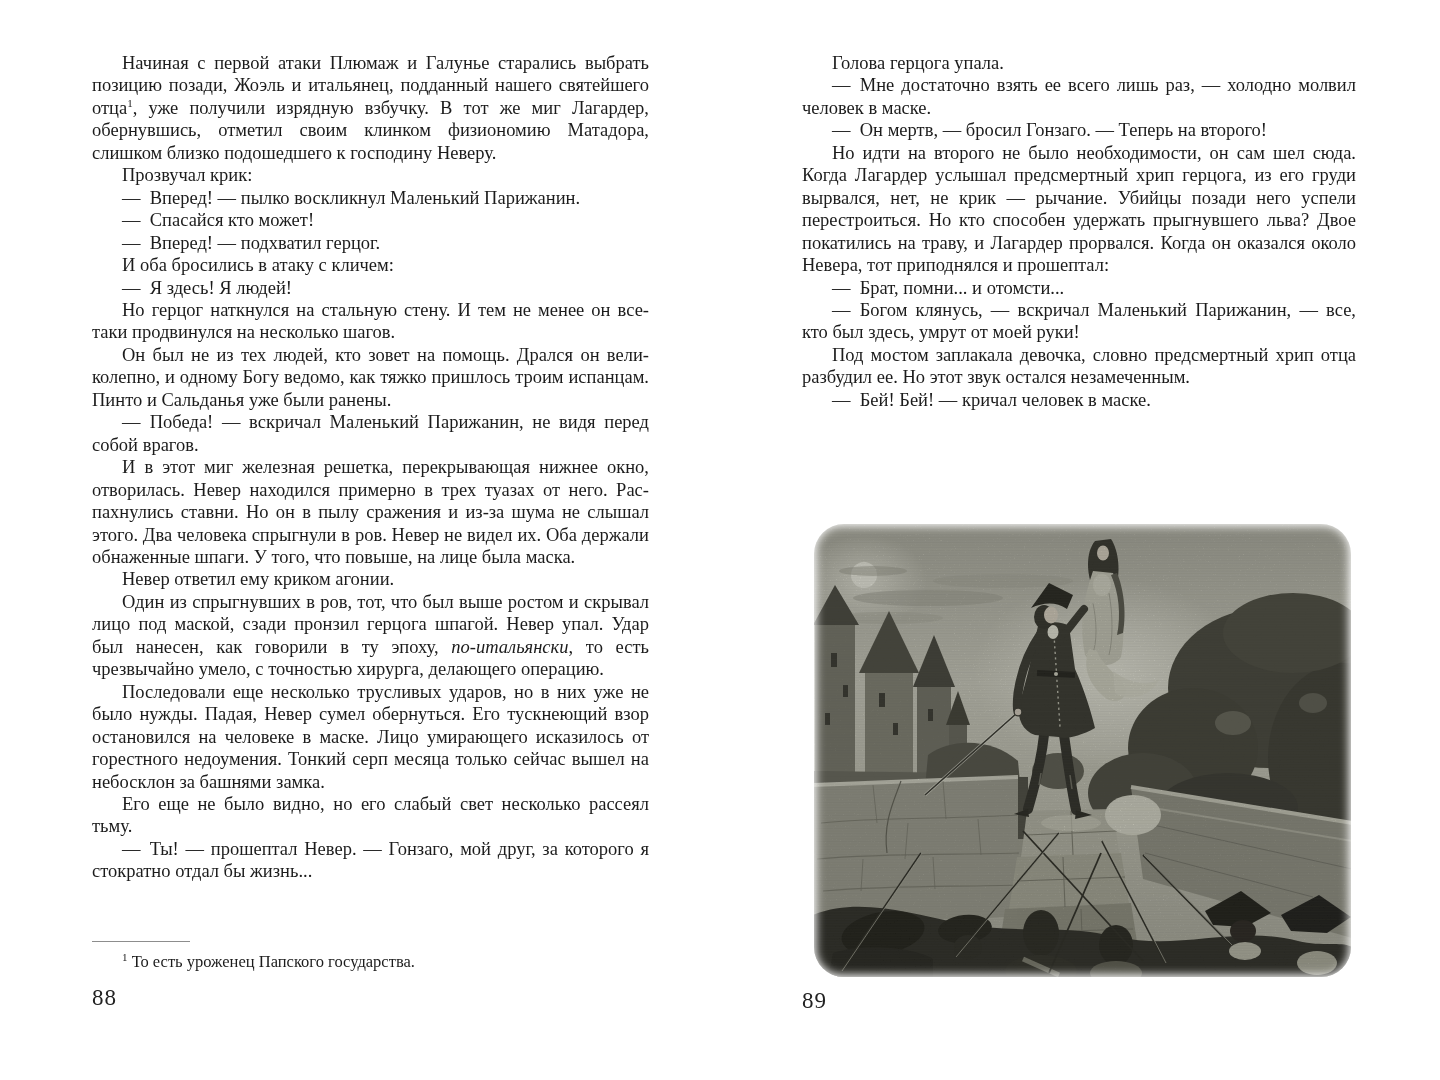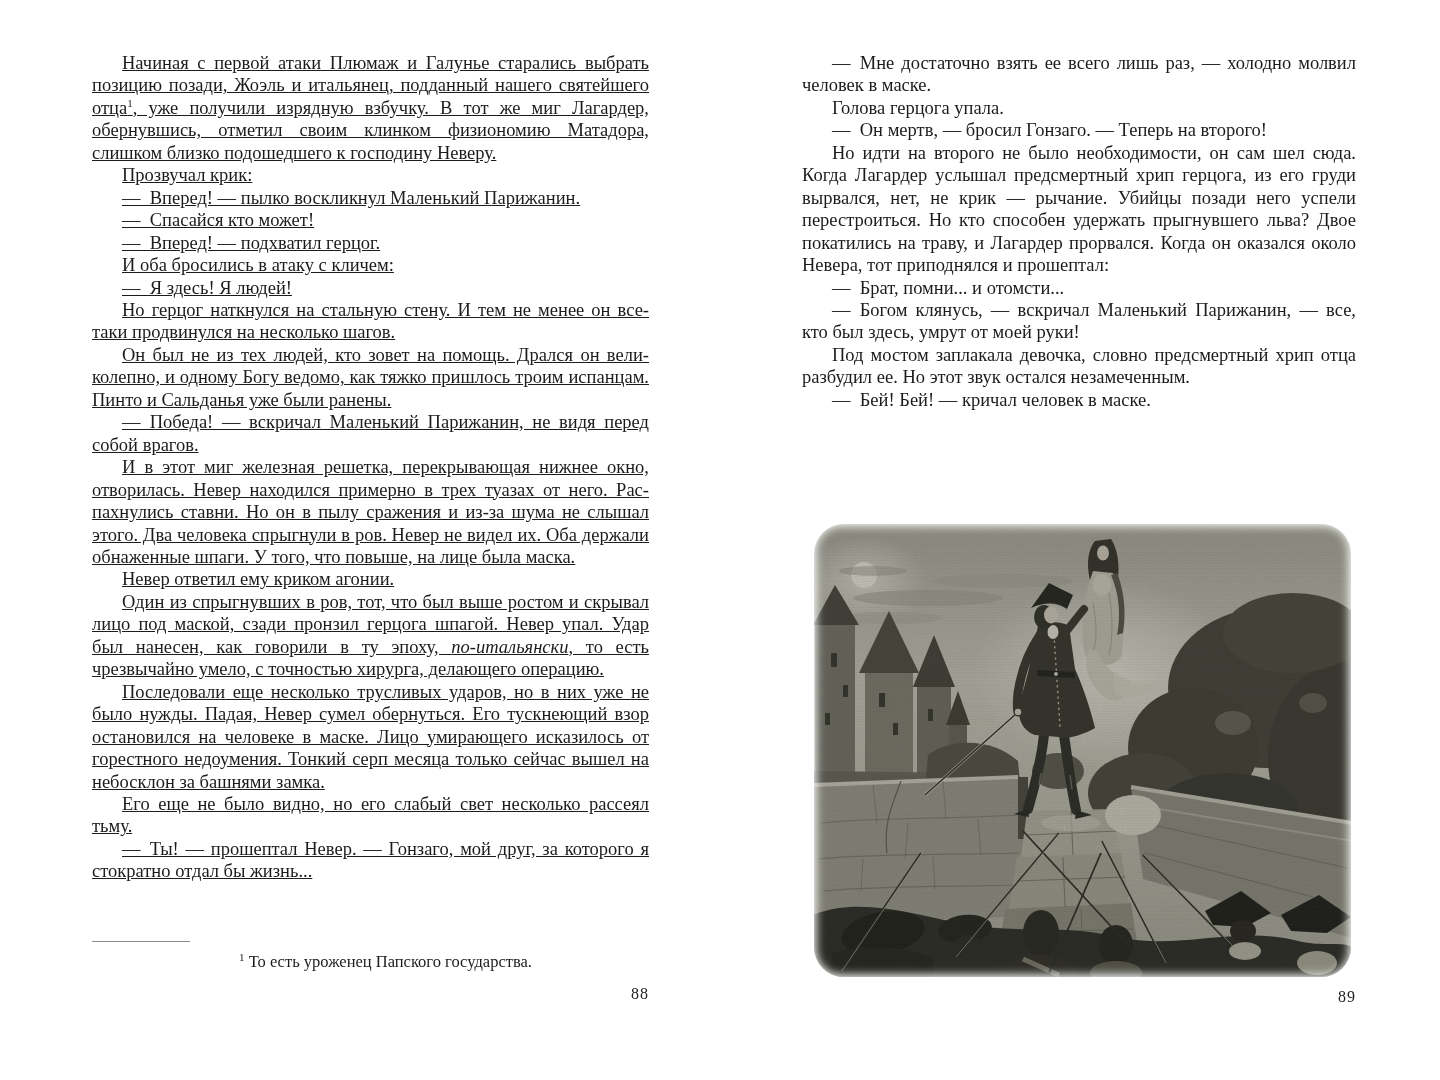--- a/index.html
+++ b/index.html
@@ -8,34 +8,34 @@
     background:#ffffff;
     font-family:"Liberation Serif","DejaVu Serif",serif;
     color:#1c1c1c;
   }
   .text-column{
     position:absolute;top:52px;
     font-size:18.5px;line-height:22.45px;
     text-align:justify;
     hyphens:manual;
   }
-  .col-left{left:92px;width:557px;text-decoration:underline;}
+  .col-left{left:92px;width:557px;}
   .col-right{left:802px;width:554px;}
   .text-column p{margin:0;text-indent:30px;}
   .text-column i{font-style:italic;}
   sup.fn-ref{font-size:11px;line-height:0;vertical-align:super;}
   .footnote-block{
     position:absolute;left:92px;top:941px;width:557px;
   }
   .footnote-rule{width:98px;height:1px;background:#8d8d8d;margin:0 0 10px 0;}
   .footnote-text{
-    margin:0;font-size:16.5px;line-height:20px;text-indent:30px;text-align:center;
+    margin:0;font-size:16.5px;line-height:20px;text-indent:30px;text-align:left;
   }
   .page-number{
-    position:absolute;font-size:16px;color:#222;text-align:right;
+    position:absolute;font-size:23px;color:#222;text-align:left;
     letter-spacing:1px;
   }
   .num-left{left:92px;width:557px;top:985px;}
   .num-right{left:802px;width:554px;top:988px;}
   .illustration{position:absolute;left:813px;top:523px;}
 </style>
 </head>
 <body>
 
 <div class="text-column col-left">
@@ -63,22 +63,22 @@
 
 <div class="footnote-block">
   <div class="footnote-rule"></div>
   <p class="footnote-text"><sup class="fn-ref">1</sup> <span>То есть уроженец Папского государства.</span></p>
 </div>
 
 <div class="page-number num-left">88</div>
 
 <div class="text-column col-right">
   <div>
+      <p>Голова герцога упала.</p>
       <p>— Мне достаточно взять ее всего лишь раз, — холодно молвил человек в маске.</p>
-      <p>Голова герцога упала.</p>
       <p>— Он мертв, — бросил Гонзаго. — Теперь на второго!</p>
       <p>Но идти на второго не было необходимости, он сам шел сюда. Когда Лагардер услышал предсмертный хрип герцога, из его гру­ди вырвался, нет, не крик — рычание. Убийцы позади него успели перестроиться. Но кто способен удержать прыгнувшего льва? Двое покатились на траву, и Лагардер прорвался. Когда он оказался око­ло Невера, тот приподнялся и прошептал:</p>
       <p>— Брат, помни... и отомсти...</p>
       <p>— Богом клянусь, — вскричал Маленький Парижанин, — все, кто был здесь, умрут от моей руки!</p>
       <p>Под мостом заплакала девочка, словно предсмертный хрип от­ца разбудил ее. Но этот звук остался незамеченным.</p>
       <p>— Бей! Бей! — кричал человек в маске.</p>
     </div>
 </div>
 
 <svg class="illustration" width="539" height="455" viewBox="0 0 539 455" role="img">

